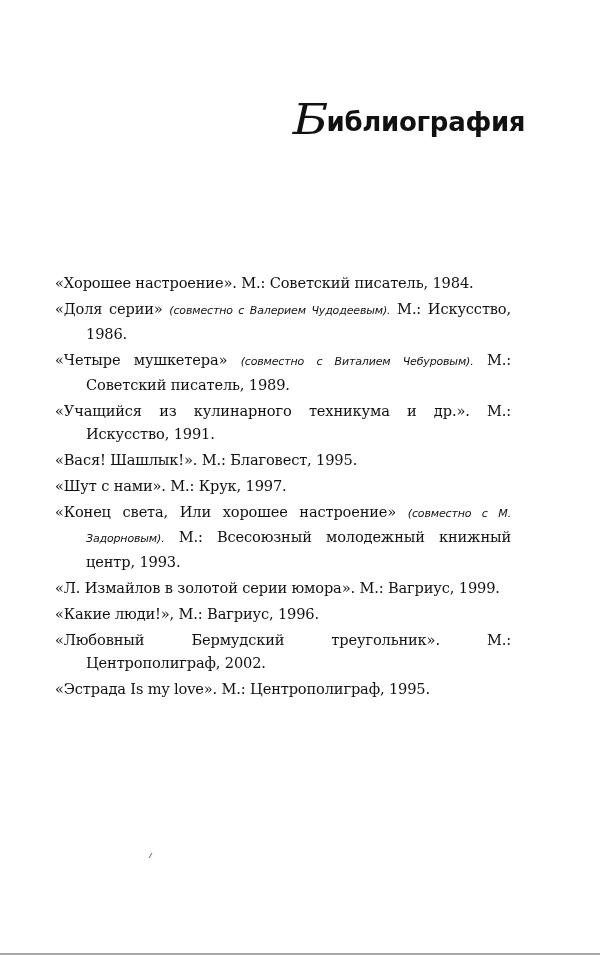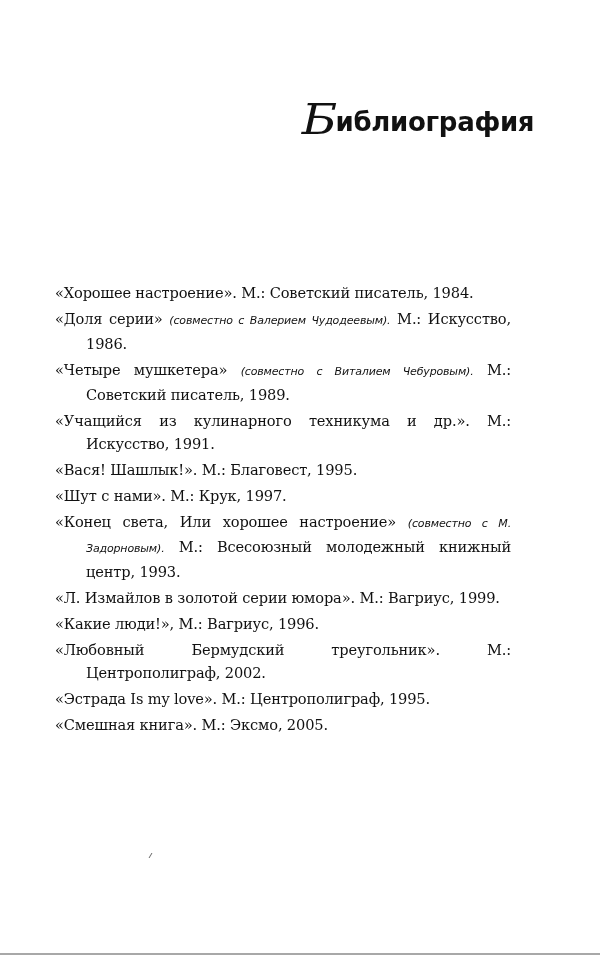--- a/index.html
+++ b/index.html
@@ -9,21 +9,21 @@
     }
     body {
       width: 600px;
       height: 955px;
       position: relative;
       overflow: hidden;
       color: #111111;
     }
     .page-title {
       position: absolute;
-      left: 304px;
+      left: 295px;
       top: 82px;
       width: 210px;
       font-family: "DejaVu Sans", sans-serif;
       font-weight: bold;
       font-size: 26px;
       letter-spacing: -0.3px;
       white-space: nowrap;
     }
     .page-title .drop {
       font-family: "DejaVu Serif", serif;
@@ -32,21 +32,21 @@
       font-size: 42px;
       line-height: 1;
       display: inline-block;
       transform: scaleX(1.15);
       margin-right: 1px;
       vertical-align: -3px;
     }
     .bib-list {
       position: absolute;
       left: 55px;
-      top: 281px;
+      top: 271px;
       width: 456px;
       margin: 0;
       padding: 0;
       list-style: none;
       font-family: "DejaVu Serif", serif;
       font-size: 14.6px;
       line-height: 23px;
       letter-spacing: -0.15px;
     }
     .bib-item {
@@ -88,17 +88,16 @@
   <li class="bib-item"><span>«Доля серии»</span> <span class="coauthor">(совместно с Валерием Чудодеевым).</span><span> М.: Искусство, 1986.</span></li>
   <li class="bib-item"><span>«Четыре мушкетера»</span> <span class="coauthor">(совместно с Виталием Чебуровым).</span><span> М.: Советский писатель, 1989.</span></li>
   <li class="bib-item"><span>«Учащийся из кулинарного техникума и др.»</span><span>. М.: Искусство, 1991.</span></li>
   <li class="bib-item"><span>«Вася! Шашлык!»</span><span>. М.: Благовест, 1995.</span></li>
   <li class="bib-item"><span>«Шут с нами»</span><span>. М.: Крук, 1997.</span></li>
   <li class="bib-item"><span>«Конец света, Или хорошее настроение»</span> <span class="coauthor">(совместно с М. Задорновым).</span><span> М.: Всесоюзный молодежный книжный центр, 1993.</span></li>
   <li class="bib-item"><span>«Л. Измайлов в золотой серии юмора»</span><span>. М.: Вагриус, 1999.</span></li>
   <li class="bib-item"><span>«Какие люди!»</span><span>, М.: Вагриус, 1996.</span></li>
   <li class="bib-item"><span>«Любовный Бермудский треугольник»</span><span>. М.: Центрополиграф, 2002.</span></li>
   <li class="bib-item"><span>«Эстрада Is my love»</span><span>. М.: Центрополиграф, 1995.</span></li>
-  <li class="bib-item"><span>«Смешная книга»</span><span>. М.: Эксмо, 2005.</span></li>
 </ul>
 
 <div class="stray-mark"></div>
 <div class="bottom-rule"></div>
 
 </body></html>

